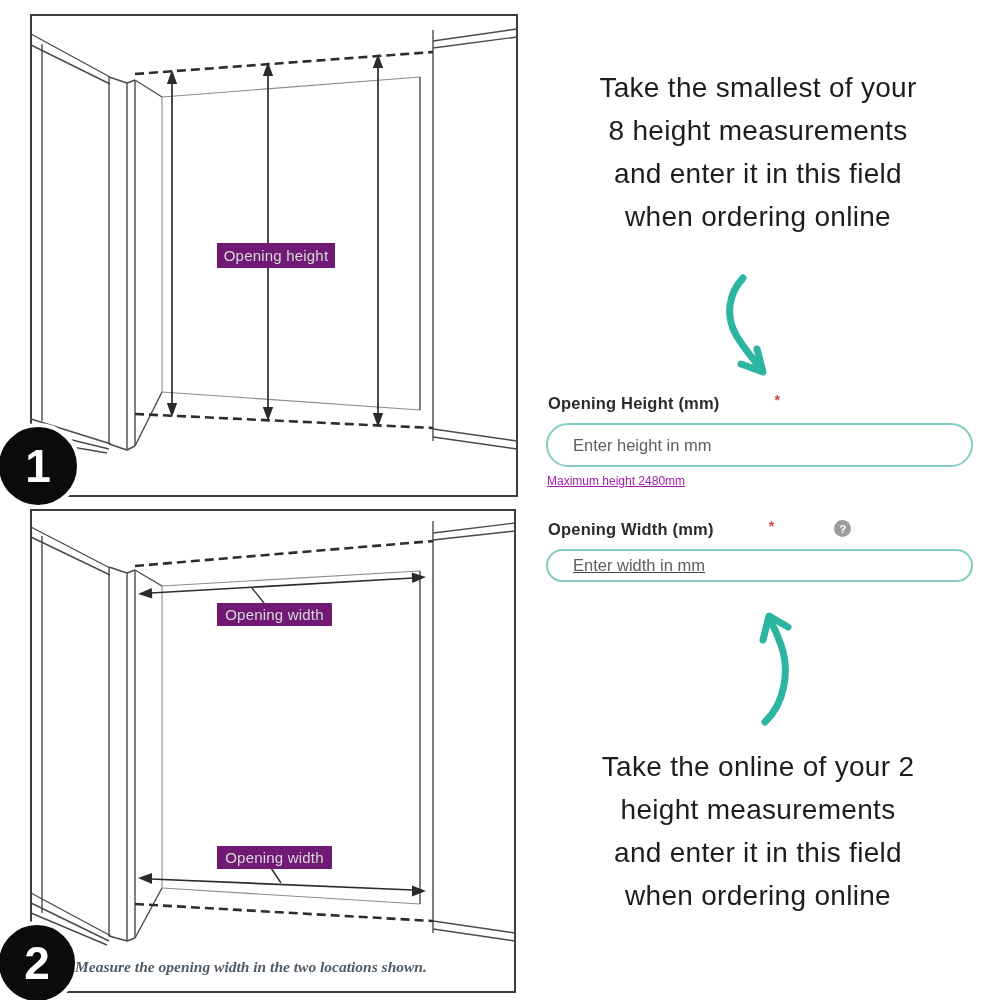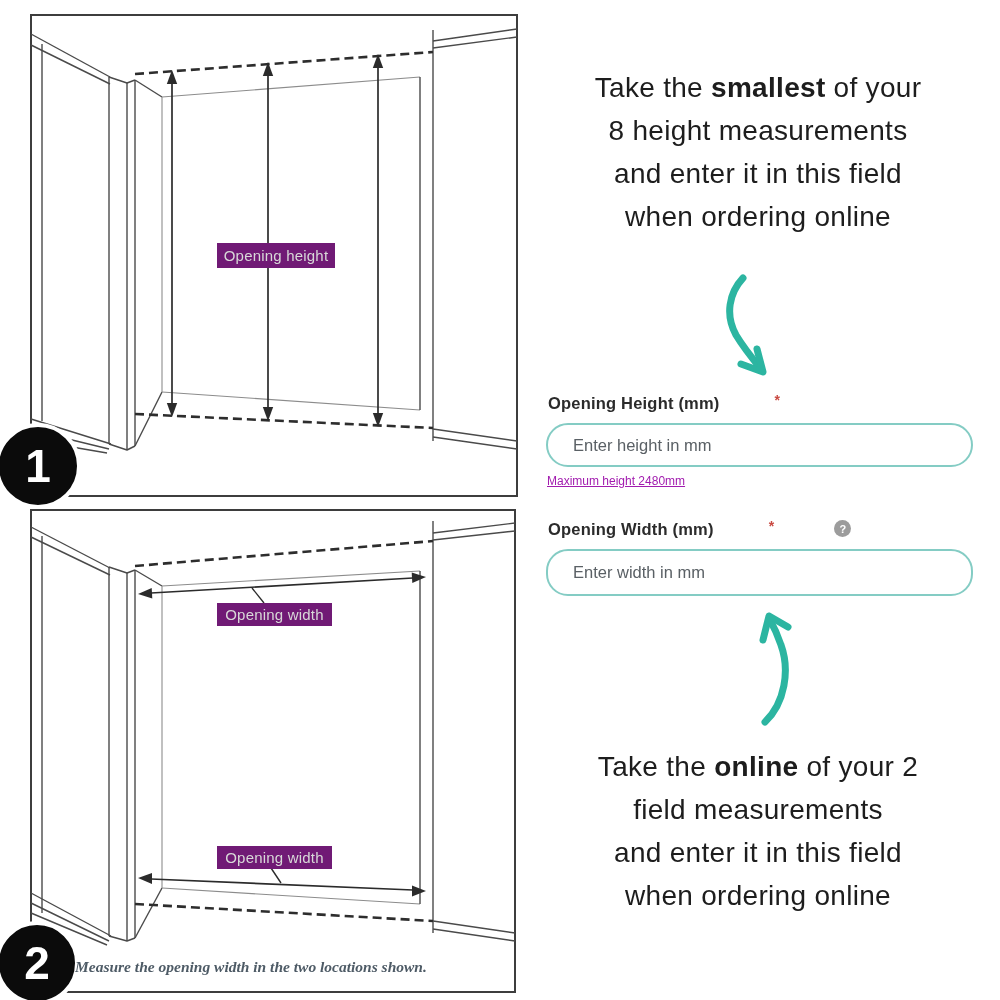--- a/index.html
+++ b/index.html
@@ -20,21 +20,21 @@
         letter-spacing:.2px;display:flex;align-items:center;justify-content:center;}
   .badge{position:absolute;background:#0b0b0b;border:4px solid #ffffff;border-radius:50%;
         color:#ffffff;font-size:46px;font-weight:800;display:flex;align-items:center;
         justify-content:center;line-height:1;}
   .caption{position:absolute;font-family:"Liberation Serif",serif;font-style:italic;
         font-weight:600;font-size:15.5px;color:#4e5b66;white-space:nowrap;}
 
   
   .instruction{position:absolute;left:528px;width:460px;text-align:center;
         font-size:28px;line-height:43px;font-weight:500;color:#1d1d1d;letter-spacing:.3px;}
-  .instruction strong{font-weight:700;}
+  .instruction strong{font-weight:400;}
   .arrow{position:absolute;}
   .arrow path{stroke:#2cb5a1;stroke-width:7;fill:none;stroke-linecap:round;stroke-linejoin:round;}
 
   .field-label{position:absolute;display:flex;align-items:center;font-size:16.5px;
         font-weight:700;color:#2b2b2b;letter-spacing:.2px;gap:48px;}
   .req{color:#c94a42;font-size:14px;margin-left:7px;transform:translateY(-4px);font-weight:700;}
   .help-icon{width:17px;height:17px;border-radius:50%;background:#9c9c9c;color:#ffffff;
         font-size:11px;font-weight:700;display:inline-flex;align-items:center;
         justify-content:center;margin-left:12px;transform:translateY(-1px);cursor:pointer;}
   .pill-input{position:absolute;box-sizing:border-box;border:2px solid #84ccc4;
@@ -164,27 +164,27 @@
     <span class="req">*</span>
   </div>
   <input class="pill-input" style="left: 546px; top: 423px; width: 427px; height: 44px;" placeholder="Enter height in mm">
   <div class="helper" style="left:547px;top:474px">Maximum height 2480mm</div>
 
   <div class="field-label" style="left:548px;top:520px">
     <span>Opening Width (mm)</span>
     <span class="req">*</span>
     <span class="help-icon">?</span>
   </div>
-  <input class="pill-input" style="left: 546px; top: 549px; width: 427px; height: 47px;" placeholder="Enter width in mm">
+  <input class="pill-input" style="left: 546px; top: 549px; width: 427px; height: 33px; text-decoration: underline;" placeholder="Enter width in mm">
 
   <svg class="arrow" style="left:735px;top:600px" width="80" height="135" viewBox="0 0 80 135">
     <path d="M30,122 C50,103 55,70 46,45 C43,36 39,27 35,20"></path>
     <path d="M28,40 L34,16 L53,27"></path>
   </svg>
 
   <div class="instruction" style="top:745px">
     <div><span>Take the </span><strong>online</strong><span> of your 2</span></div>
-    <div>field measurements</div>
+    <div>height measurements</div>
     <div>and enter it in this field</div>
     <div>when ordering online</div>
   </div>
 
 </div>
 
 </body></html>

